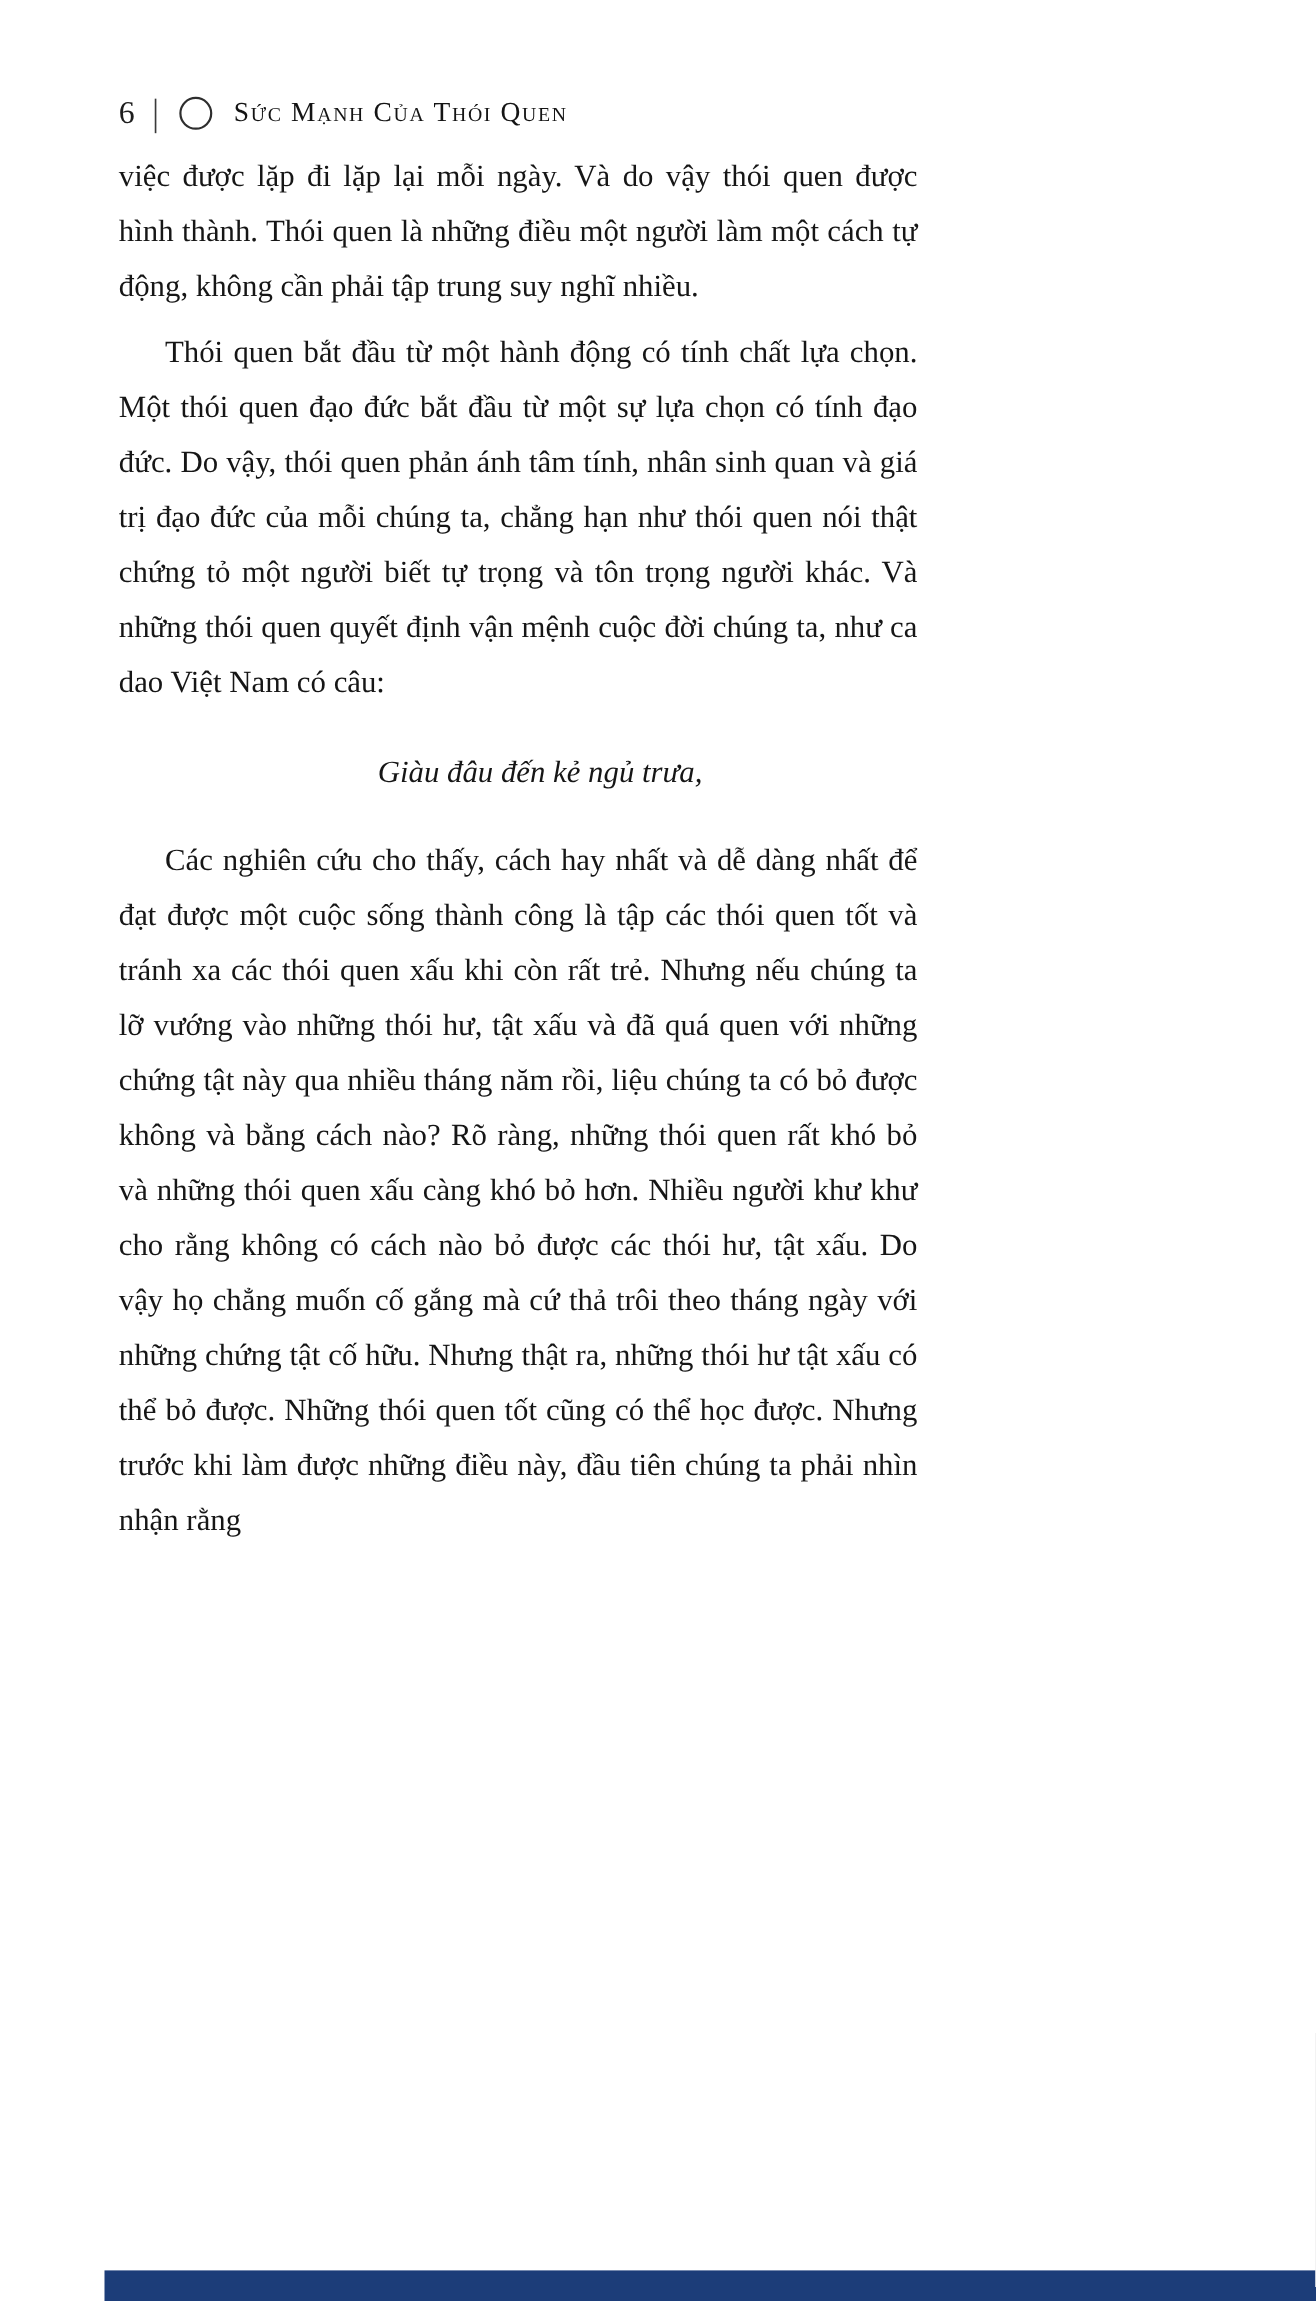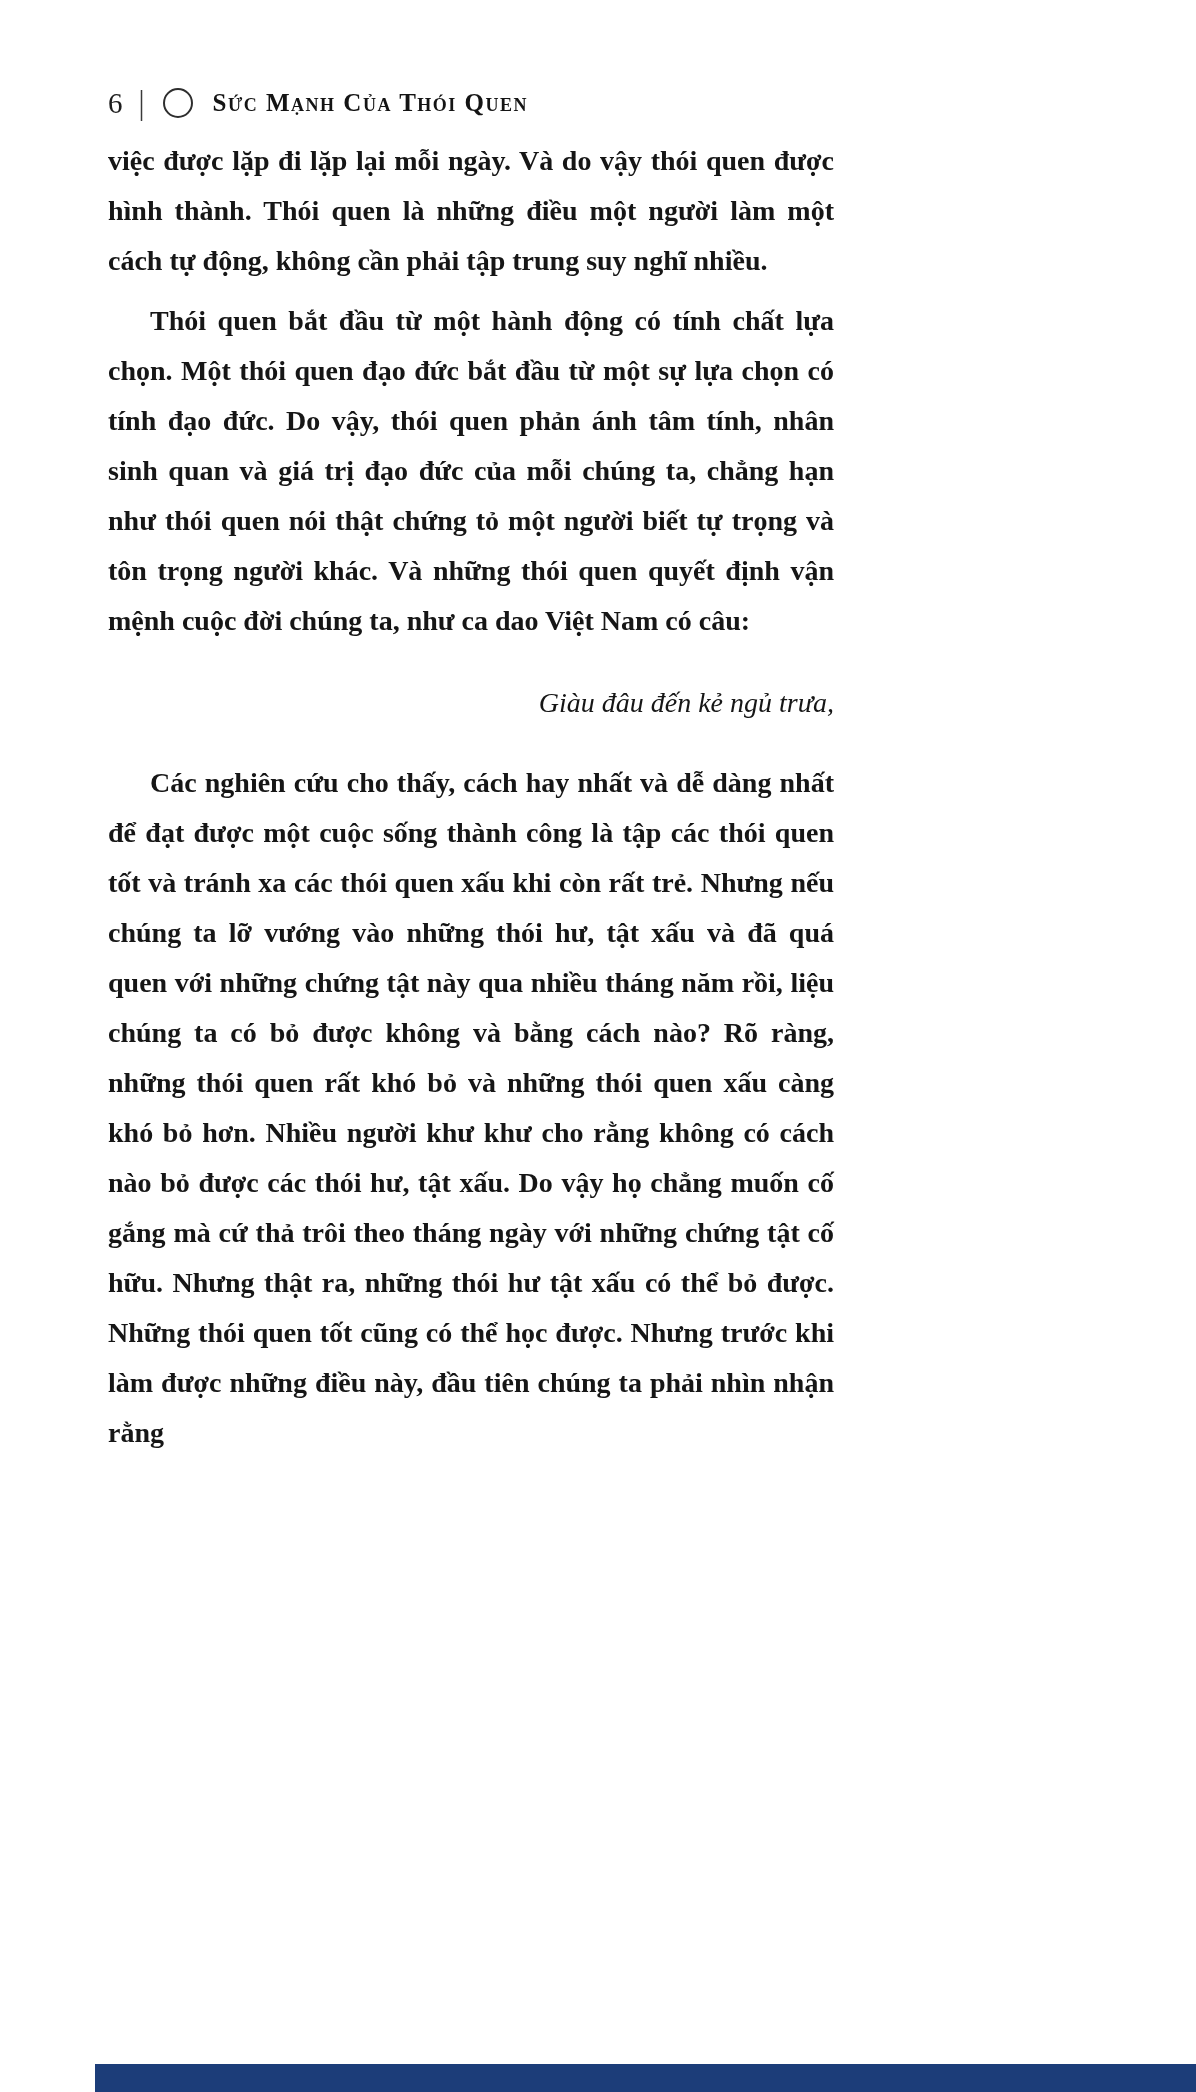--- a/index.html
+++ b/index.html
@@ -43,52 +43,51 @@
     display: inline-block;
     width: 30px;
     height: 30px;
     border: 2.5px solid #2e2e2e;
     border-radius: 50%;
     margin-right: 20px;
     box-sizing: border-box;
   }
   .running-title {
     font-size: 25px;
-    font-weight: 700;
+    font-weight: 400;
     font-variant: small-caps;
     letter-spacing: 1.5px;
     color: #141414;
   }
   
   .text-block {
     position: absolute;
     top: 136px;
     left: 108px;
     width: 726px;
     font-size: 28px;
     line-height: 50px;
     text-align: justify;
   }
   .para {
     margin: 0 0 10px 0;
     text-indent: 42px;
-    font-weight: bold;
   }
   .para.no-indent {
     text-indent: 0;
   }
   .verse {
     margin: 26px 0 24px 0;
     padding-left: 40px;
     font-style: italic;
   }
   .verse-line {
     margin: 0;
     line-height: 62px;
-    text-align: right;
+    text-align: center;
   }
   
   .bottom-bar {
     position: absolute;
     left: 95px;
     right: 0;
     bottom: 0;
     height: 28px;
   }
 </style>

